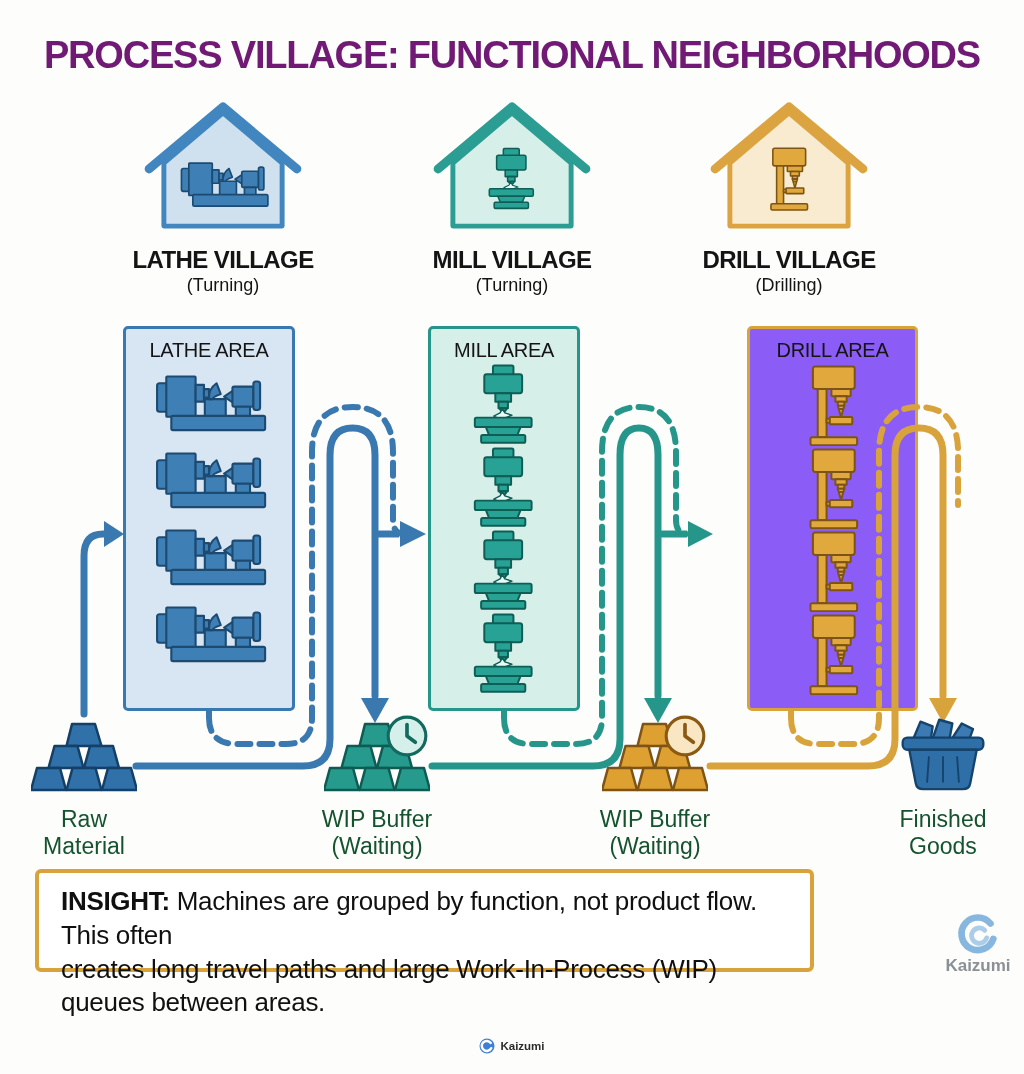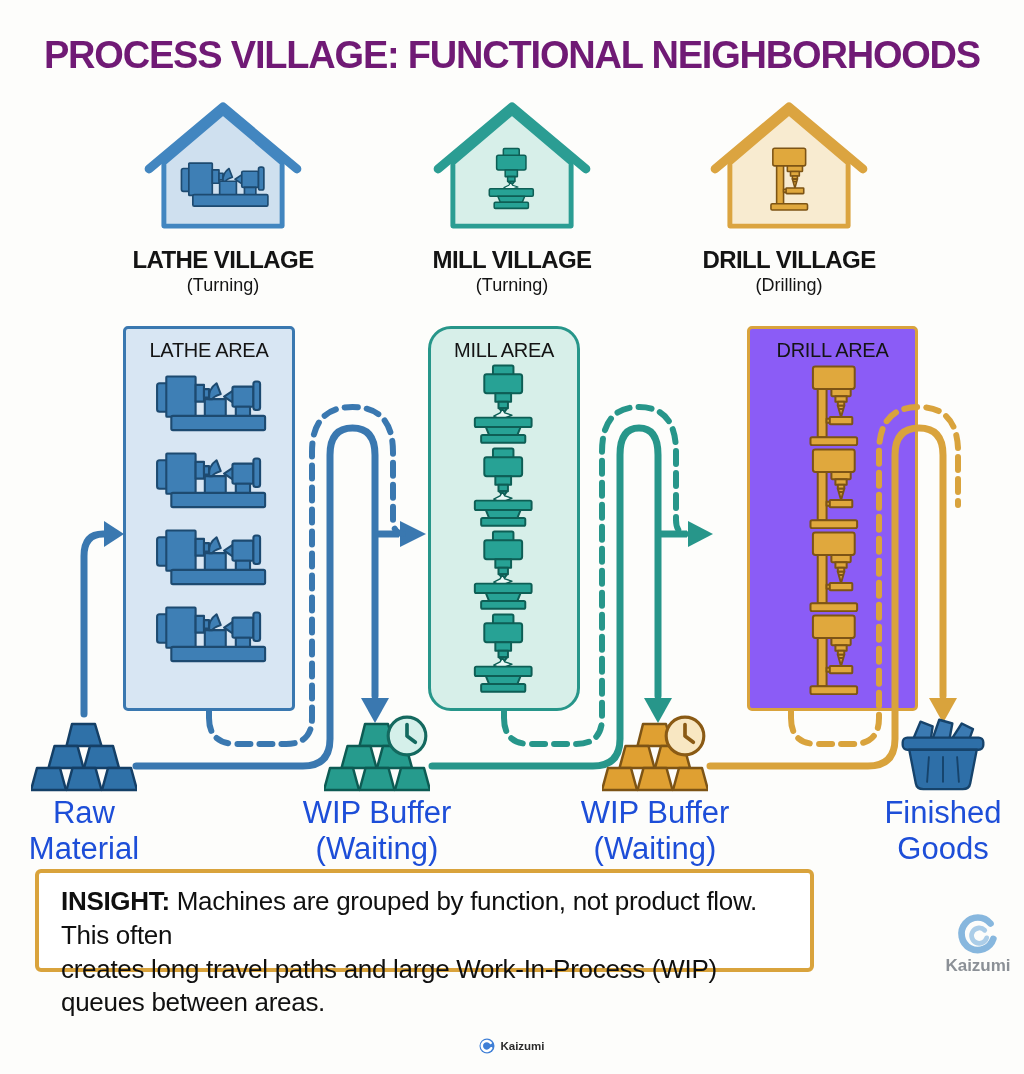--- a/index.html
+++ b/index.html
@@ -10,35 +10,35 @@
   #title{top:34px;left:0;width:1024px;text-align:center;font-size:38px;font-weight:800;
          letter-spacing:-1.2px;color:#701a75;}
   
   .village{top:100px;width:240px;text-align:center;}
   #village-lathe{left:103px;} #village-mill{left:392px;} #village-drill{left:669px;}
   .village-name{font-size:24px;font-weight:800;letter-spacing:-0.6px;margin-top:8px;}
   .village-sub{font-size:18px;margin-top:1px;}
   
   .area{top:326px;height:385px;border-radius:5px;box-sizing:border-box;border:3px solid;}
   #area-lathe{left:123px;width:172px;background:#d8e6f3;border-color:#3a78b0;}
-  #area-mill {left:428px;width:152px;background:#d7efe9;border-color:#27968a;border-radius:23px;}
+  #area-mill {left:428px;width:152px;background:#d7efe9;border-color:#27968a;}
   #area-drill{left:747px;width:171px;background:#8b5cf6;border-color:#d9a33c;}
   .area-label{text-align:center;font-size:20px;font-weight:400;letter-spacing:-0.3px;padding-top:10px;}
   .machines{display:flex;flex-direction:column;align-items:center;}
   .machines.lathe{gap:10px;margin-top:7px;}
   .machines.mill{gap:1px;margin-top:2px;}
   .machines.drill{gap:1px;margin-top:2px;}
   
   #flows{top:0;left:0;pointer-events:none;}
   
   .flow-item{top:716px;width:164px;text-align:center;}
   #fi-raw{left:2px;} #fi-wip1{left:295px;} #fi-wip2{left:573px;} #fi-fin{left:861px;}
   .fi-iconwrap{position:relative;height:76px;display:flex;justify-content:center;align-items:flex-end;}
   .fi-clock{position:absolute;left:89px;top:-3px;}
-  .fi-label{font-size:31px;line-height:1.16;margin-top:3px;color:#1d4ed8;}
+  .fi-label{font-size:23px;line-height:1.16;margin-top:14px;color:#14532d;}
   
   #insight{left:35px;top:869px;width:779px;height:103px;box-sizing:border-box;background:#ffffff;
            border:4px solid #d9a33c;border-radius:6px;padding:12px 22px;}
   .insight-line{font-size:26px;line-height:1.3;letter-spacing:-0.3px;color:#101010;}
   .insight-line strong{font-weight:800;}
   
   #watermark{left:926px;top:912px;width:104px;text-align:center;z-index:5;}
   #watermark .wm-text{font-size:17px;font-weight:700;color:#8b9096;margin-top:-6px;}
   #footer{left:0;top:1038px;width:1024px;display:flex;justify-content:center;align-items:center;gap:5px;}
   #footer .ft-text{font-size:11.5px;font-weight:700;color:#2b2b2b;}

